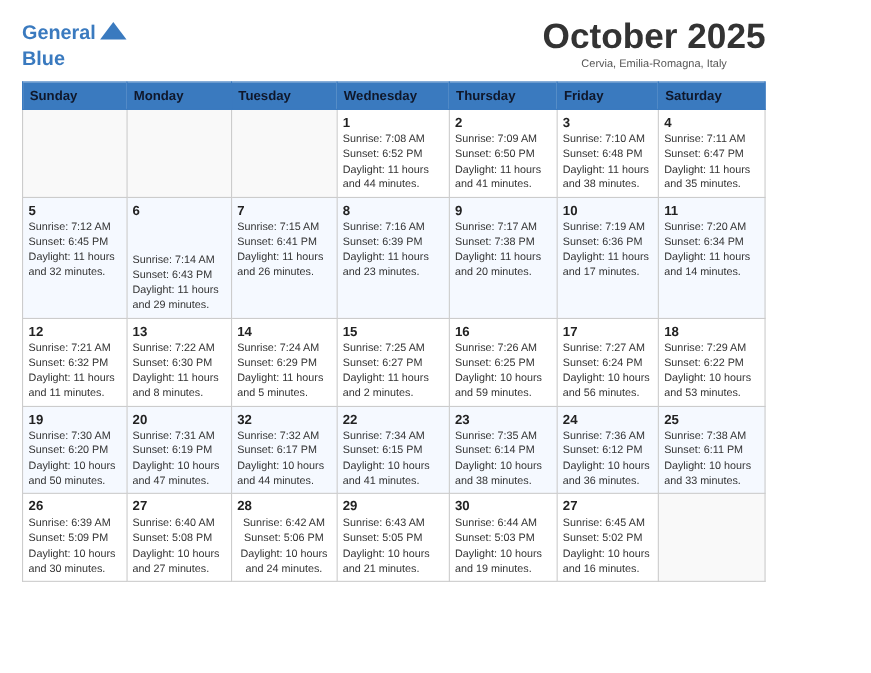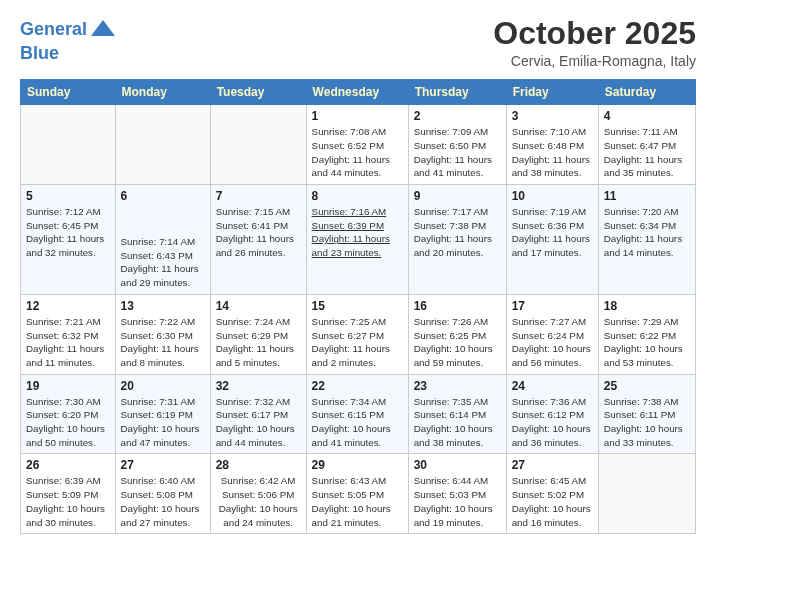--- a/index.html
+++ b/index.html
@@ -42,32 +42,33 @@
     .title-block {
       text-align: right;
     }
     .month-title {
       font-size: 32px;
       font-weight: bold;
       color: #333;
       line-height: 1.1;
     }
     .subtitle {
-      font-size: 14px;
+      font-size: 10px;
       color: #555;
       margin-top: 2px;
+      text-align: center;
     }
     .calendar {
       width: 100%;
       border-collapse: collapse;
       font-size: 10.5px;
     }
     .calendar th {
       background: #3a7abf;
-      color: #fef9c3;
+      color: #0f172a;
       text-align: left;
       padding: 5px 6px;
       font-size: 12px;
       font-weight: bold;
       border: 1px solid #3a7abf;
     }
     .calendar td {
       border: 1px solid #ccc;
       vertical-align: top;
       padding: 4px 5px;
@@ -177,21 +178,21 @@
 Daylight: 11 hours and 29 minutes.</div>
           </td>
           <td>
             <span class="day-number">7</span>
             <div class="day-info" style="white-space: pre-line;">Sunrise: 7:15 AM
 Sunset: 6:41 PM
 Daylight: 11 hours and 26 minutes.</div>
           </td>
           <td>
             <span class="day-number">8</span>
-            <div class="day-info" style="white-space: pre-line; text-decoration: underline;">Sunrise: 7:16 AM
+            <div class="day-info" style="white-space: pre-line;">Sunrise: 7:16 AM
 Sunset: 6:39 PM
 Daylight: 11 hours and 23 minutes.</div>
           </td>
           <td>
             <span class="day-number">9</span>
             <div class="day-info" style="white-space: pre-line;">Sunrise: 7:17 AM
 Sunset: 7:38 PM
 Daylight: 11 hours and 20 minutes.</div>
           </td>
           <td>

